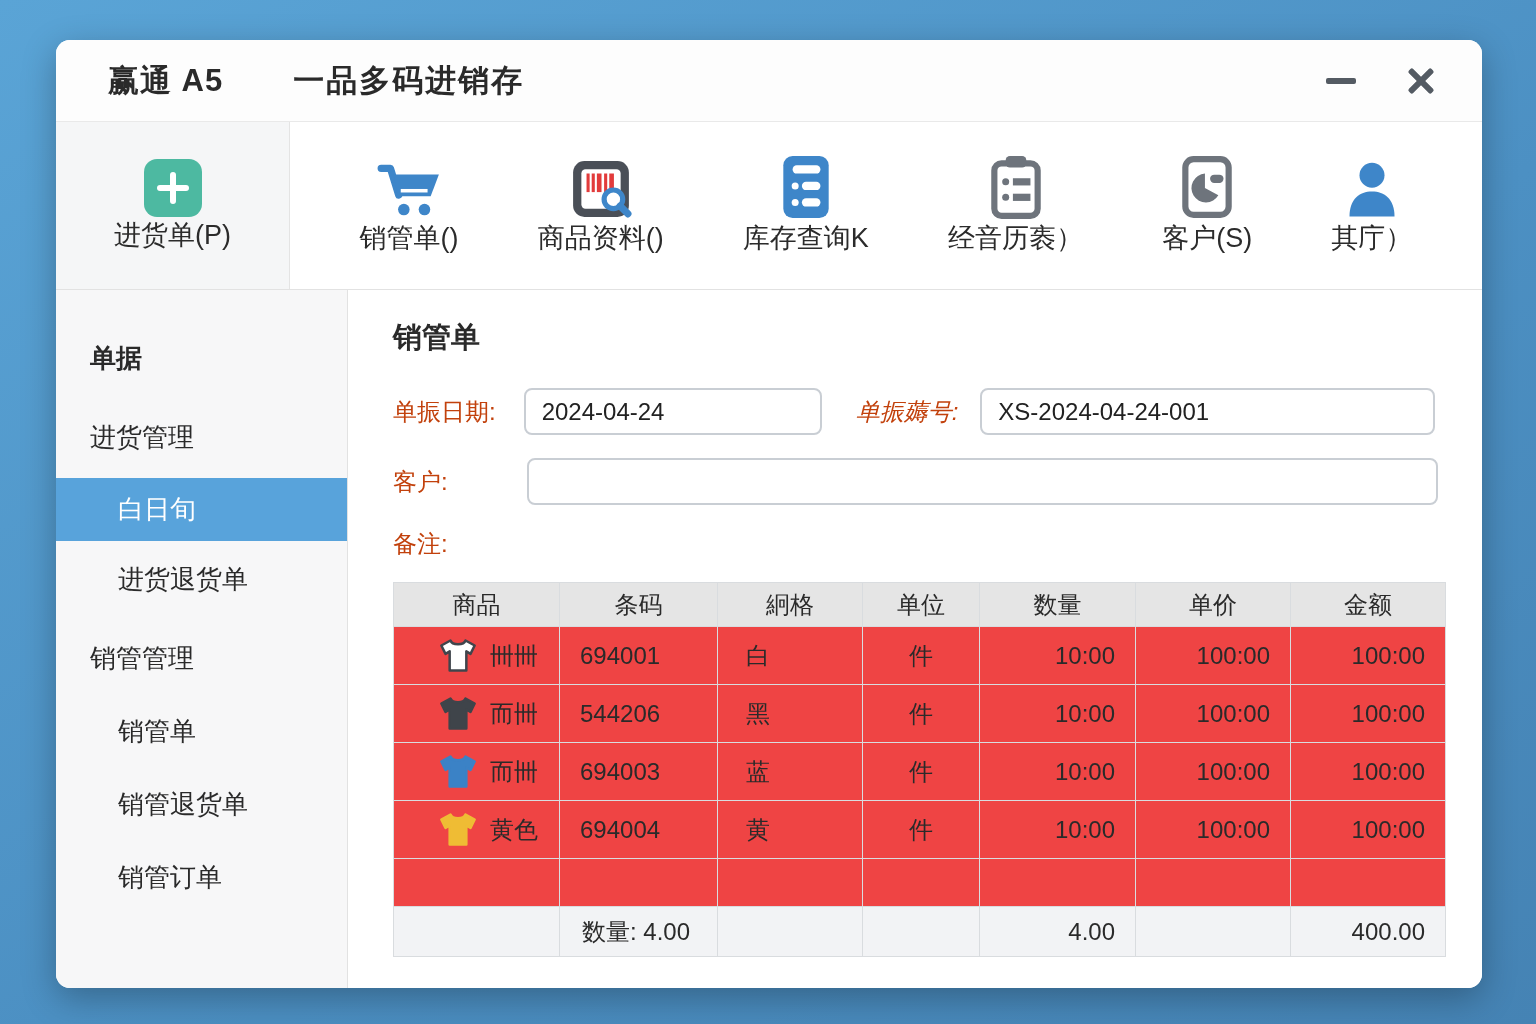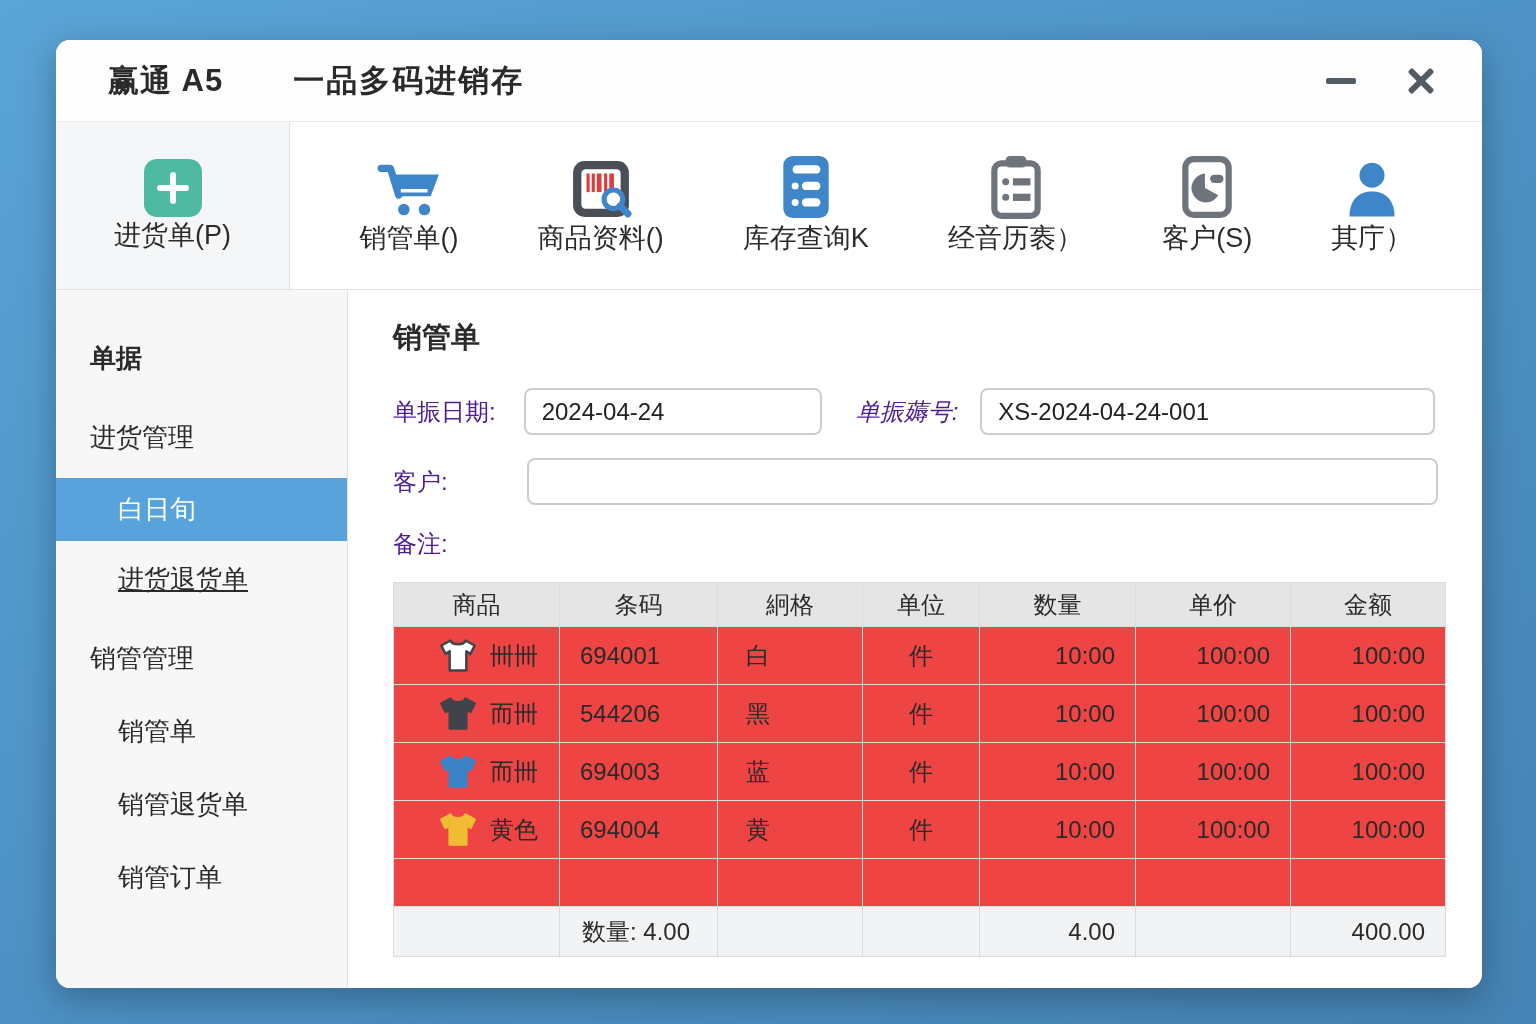--- a/index.html
+++ b/index.html
@@ -59,21 +59,21 @@
   .side-item { padding:9px 0 9px 34px; margin-top:16px; cursor:pointer; white-space:nowrap; }
   .side-head { font-weight:bold; }
   .side-child { padding-left:62px; }
   .side-selected {
     background:#58a3db; color:#fff; padding-top:14px; padding-bottom:14px; margin-top:14px;
   }
   
   .main { flex:1; background:#fff; padding:28px 38px 0 45px; }
   .page-title { font-size:29px; font-weight:bold; margin-bottom:30px; }
   .form-row { display:flex; align-items:center; margin-bottom:23px; }
-  .f-label { font-size:24px; color:#4c1d95; white-space:nowrap; }
+  .f-label { font-size:24px; color:#c2410c; white-space:nowrap; }
   .f-input {
     height:47px; border:2px solid #c9ced4; border-radius:8px; background:#fff;
     font-size:24px; font-family:inherit; color:#222; padding:0 16px; outline:none;
   }
   .inp-date { width:298px; margin-left:28px; }
   .lbl-no { margin-left:34px;font-style:italic; }
   .inp-no { width:455px; margin-left:22px; }
   .inp-cust { width:911px; margin-left:79px; }
   .remark-row { margin-bottom:22px; }
   
@@ -196,21 +196,21 @@
 
     </div>
   </div>
 
   <div class="body-row">
 
     <div class="sidebar">
       <div class="side-item side-head">单据</div>
       <div class="side-item" style="margin-top:26px;">进货管理</div>
       <div class="side-item side-child side-selected">白日旬</div>
-      <div class="side-item side-child" style="margin-top:12px;text-decoration:underline;">进货退货单</div>
+      <div class="side-item side-child" style="margin-top:12px;">进货退货单</div>
       <div class="side-item" style="margin-top:26px;">销管管理</div>
       <div class="side-item side-child" style="margin-top:20px;">销管单</div>
       <div class="side-item side-child" style="margin-top:20px;">销管退货单</div>
       <div class="side-item side-child" style="margin-top:20px;">销管订单</div>
     </div>
 
     <div class="main">
       <div class="page-title">销管单</div>
 
       <div class="form-row">

